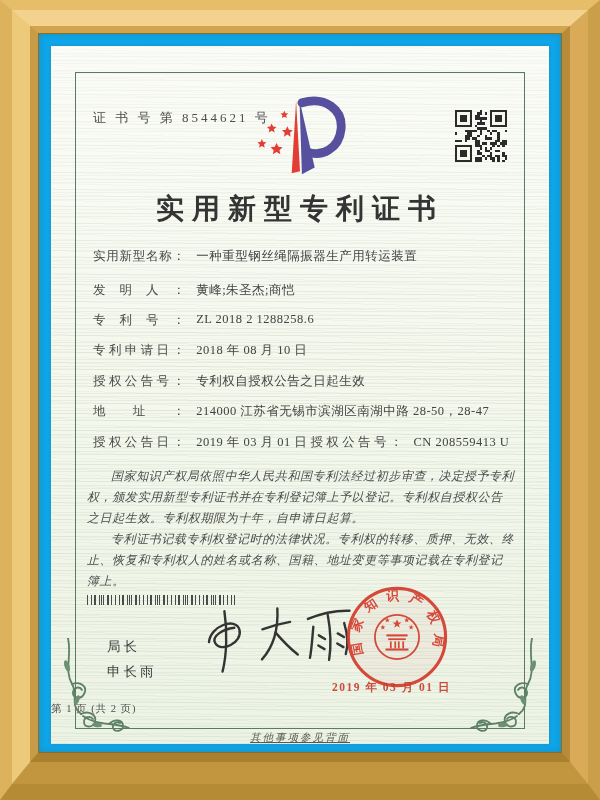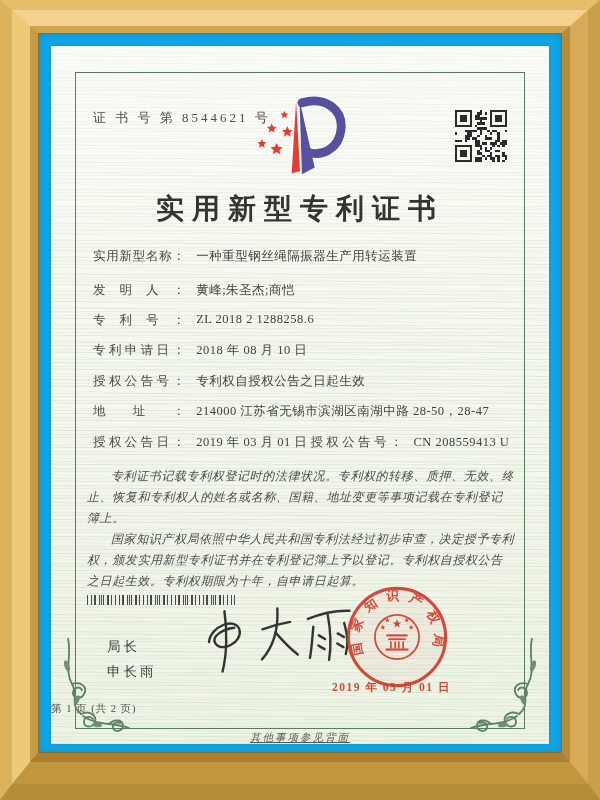--- a/index.html
+++ b/index.html
@@ -281,22 +281,22 @@
                   <span class="lbl">授权公告日：</span>
                   <span class="val">2019 年 03 月 01 日</span>
                   <span class="col2">
                     <span class="lbl">授权公告号：</span>
                     <span class="val">CN 208559413 U</span>
                   </span>
                 </div>
               </div>
 
               <div class="paras">
+                <p>国家知识产权局依照中华人民共和国专利法经过初步审查，决定授予专利权，颁发实用新型专利证书并在专利登记簿上予以登记。专利权自授权公告之日起生效。专利权期限为十年，自申请日起算。</p>
                 <p>专利证书记载专利权登记时的法律状况。专利权的转移、质押、无效、终止、恢复和专利权人的姓名或名称、国籍、地址变更等事项记载在专利登记簿上。</p>
-                <p>国家知识产权局依照中华人民共和国专利法经过初步审查，决定授予专利权，颁发实用新型专利证书并在专利登记簿上予以登记。专利权自授权公告之日起生效。专利权期限为十年，自申请日起算。</p>
               </div>
 
               <div class="barcode"></div>
 
               <div class="director">
                 <div>局长</div>
                 <div>申长雨</div>
               </div>
 
               <div class="signature">

